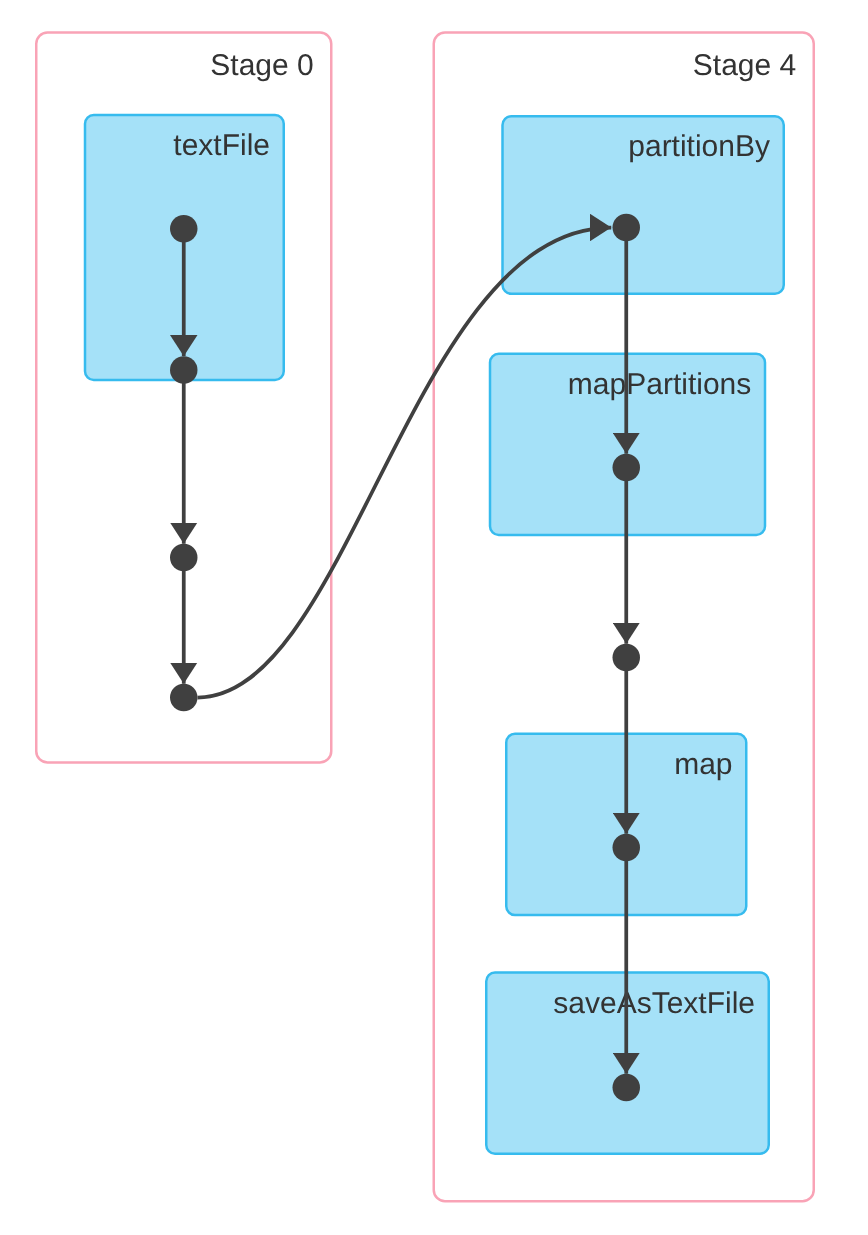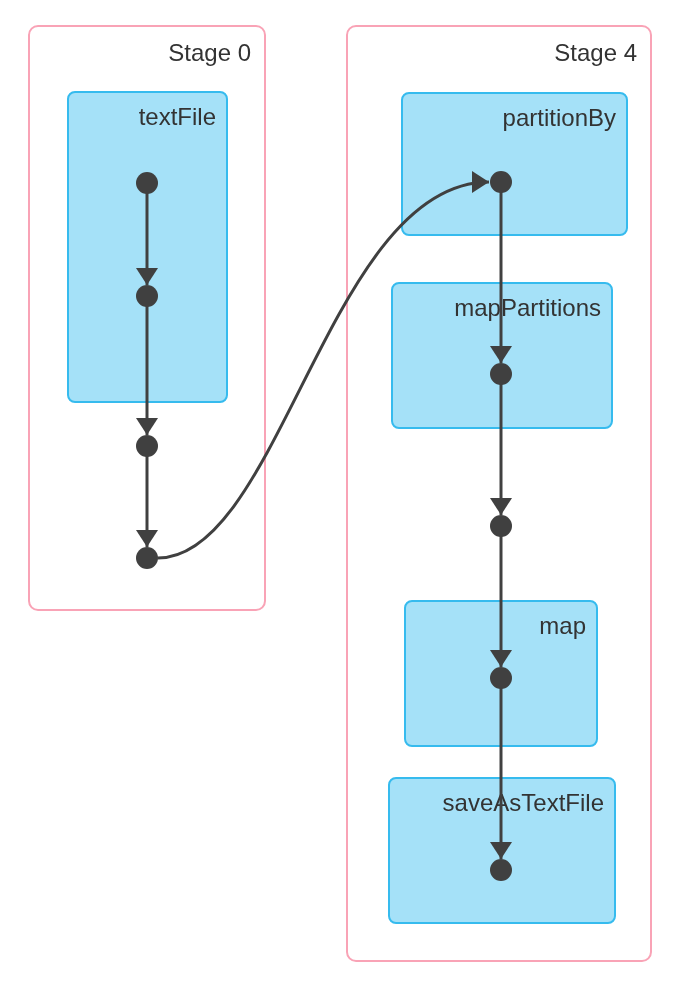--- a/index.html
+++ b/index.html
@@ -37,24 +37,24 @@
     position: absolute;
     top: 10px; right: 10px;
     font-size: 24px;
     color: #333333;
     white-space: nowrap;
   }
   
   .stage-0 { left: 28px;  top: 20px; width: 238px; height: 586px; }
   .stage-1 { left: 346px; top: 20px; width: 306px; height: 937px; }
   
-  .op-textfile       { left: 67px;  top: 86px;  width: 161px; height: 312px; }
+  .op-textfile       { left: 67px;  top: 86px;  width: 161px; height: 214px; }
   .op-partitionby    { left: 401px; top: 87px;  width: 227px; height: 144px; }
   .op-mappartitions  { left: 391px; top: 277px; width: 222px; height: 147px; }
-  .op-map            { left: 404px; top: 581px; width: 194px; height: 147px; margin-top: 14px; }
+  .op-map            { left: 404px; top: 581px; width: 194px; height: 147px; }
   .op-saveastextfile { left: 388px; top: 772px; width: 228px; height: 147px; }
   svg.overlay {
     position: absolute; left: 0; top: 0;
     pointer-events: none;
   }
   svg .rdd-dot { pointer-events: auto; }
 </style>
 </head>
 <body>
 

